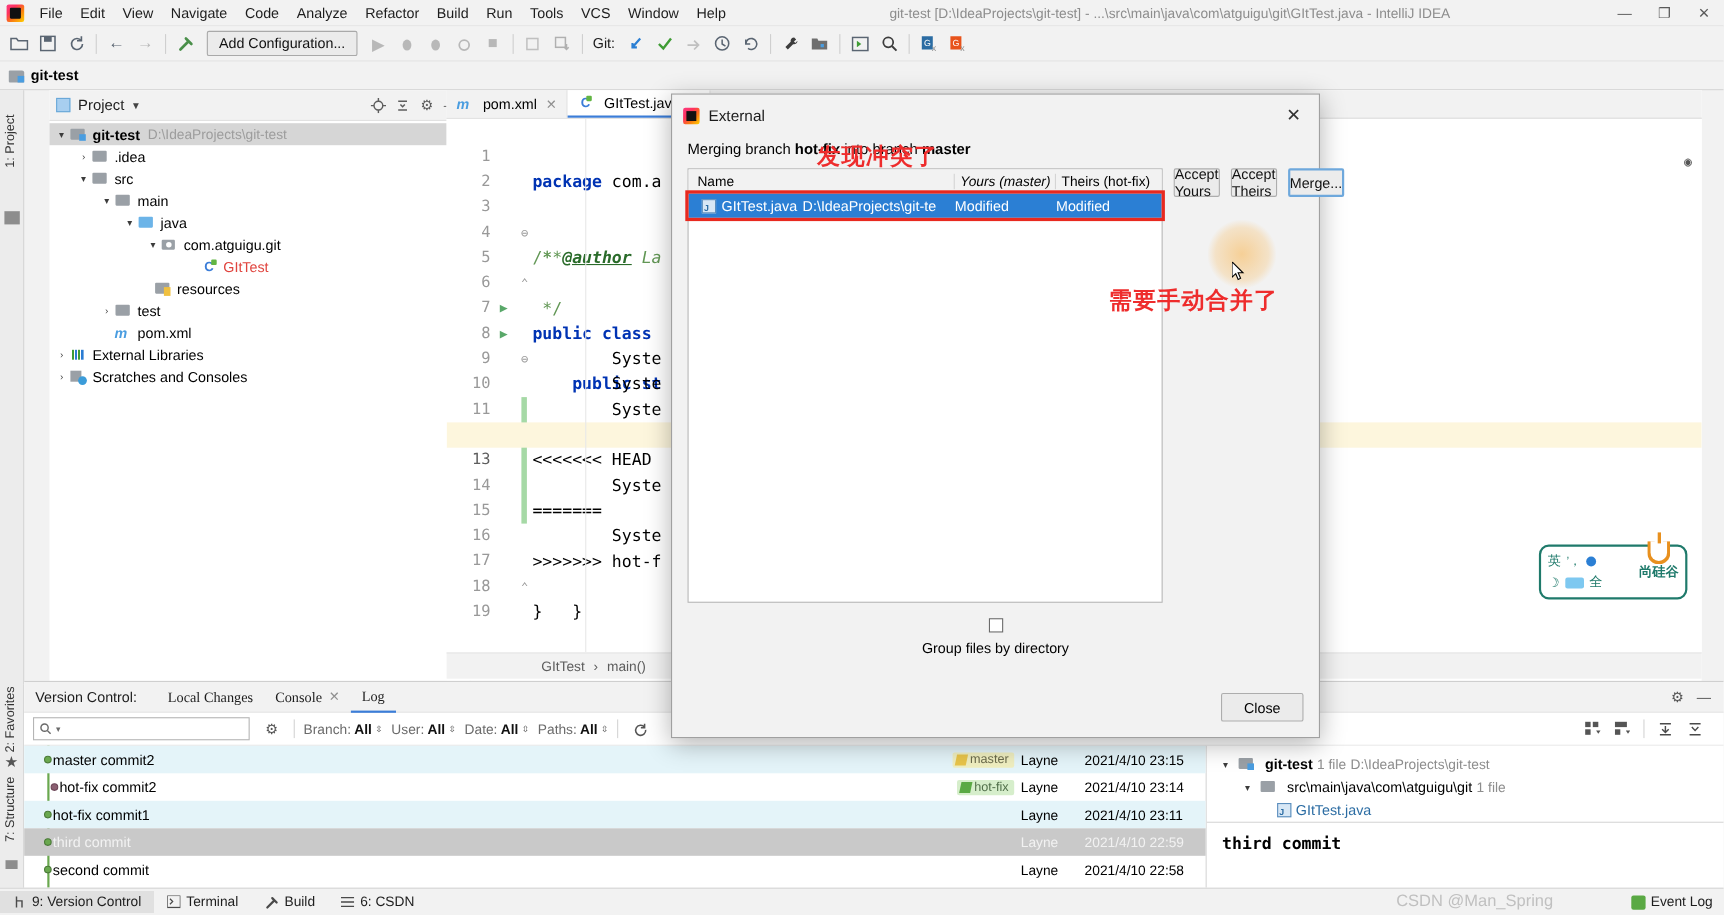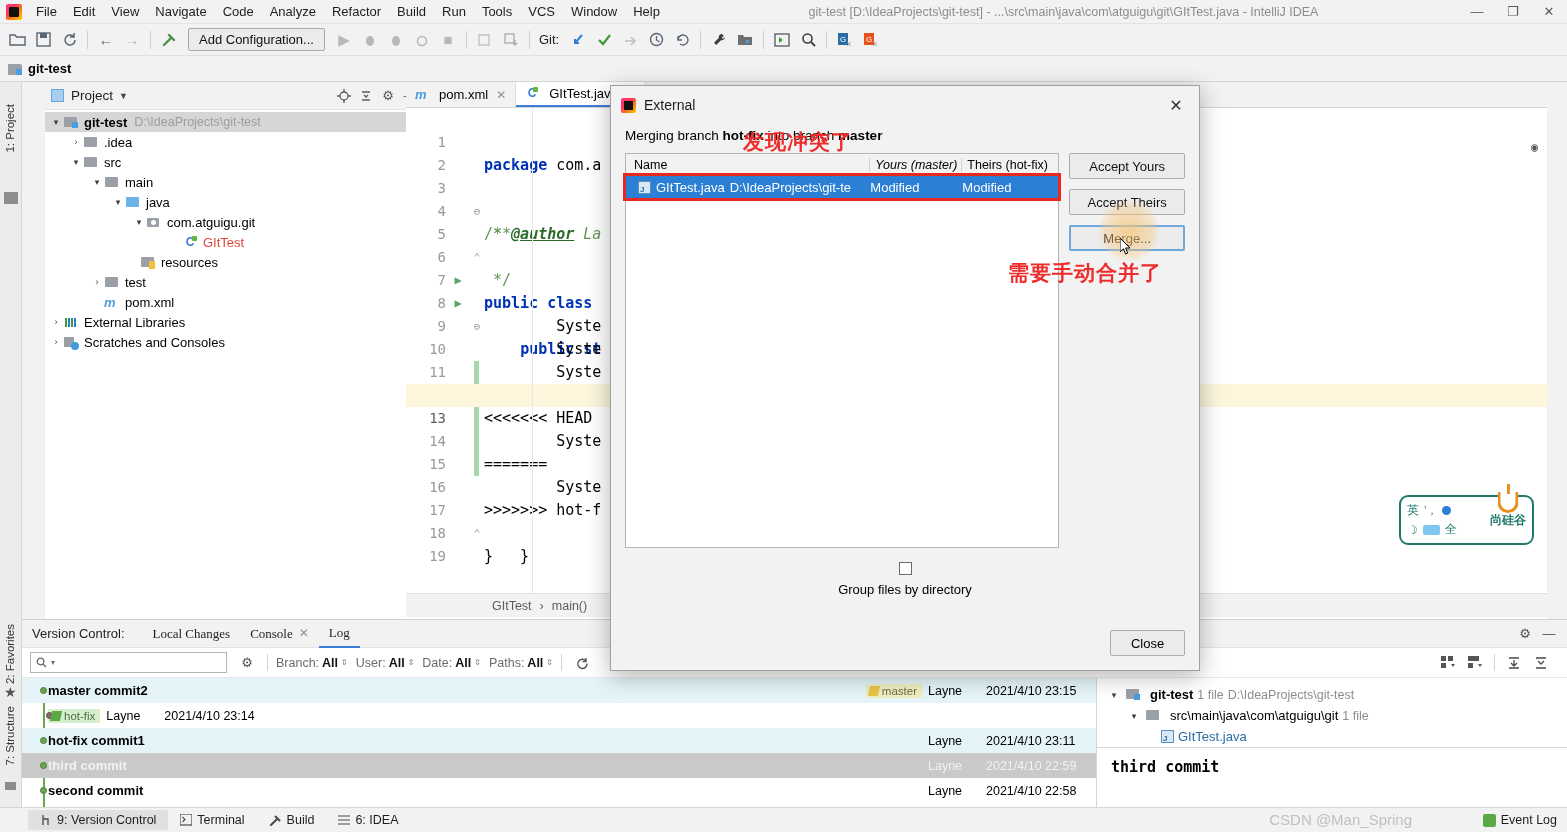--- a/index.html
+++ b/index.html
@@ -258,21 +258,21 @@
   .ct-row .fname { display: flex; align-items: center; flex: 1; padding-left: 12px; gap: 5px; }
   .java-ico {
     width: 13px; height: 13px; background: #d7e7f5; border: 1px solid #5b8ebd; position: relative; flex: none;
   }
   .java-ico::after {
     content: "J"; position: absolute; left: 1px; bottom: -1px; font-size: 8px; color: #2b6ca3;
     font-family: "Liberation Sans", sans-serif; font-weight: bold;
   }
   .ct-row .c2 { width: 92px; }
   .ct-row .c3 { width: 96px; }
-  .dlg-btns { display: flex; flex-direction: column; gap: 10px; width: 118px; }
+  .dlg-btns { display: flex; gap: 10px; width: 118px; }
   .dlg-btn {
     height: 26px; background: #ebebeb; border: 1px solid #adadad; border-radius: 2px;
     font-size: 13px; display: flex; align-items: center; justify-content: center; color: #111;
   }
   .dlg-btn.focus { border: 2px solid #6ea8dc; background: #ececec; }
   .dlg-foot { padding: 14px 14px 0 14px; display: flex; align-items: center; gap: 7px; flex-direction: column; }
   .chk { width: 13px; height: 13px; border: 1px solid #6b6b6b; background: #fff; }
   .dlg-close-wrap { position: absolute; right: 14px; bottom: 14px; }
   .close-btn {
     width: 75px; height: 26px; background: #ebebeb; border: 1px solid #adadad; border-radius: 2px;
@@ -319,21 +319,21 @@
   .filt { font-size: 12.5px; color: #6b6b6b; display: flex; align-items: center; gap: 3px; }
   .filt b { color: #111; font-weight: bold; }
   .filt .spin { font-size: 8px; color: #555; }
   .vc-split { display: flex; height: 129px; }
   .commit-list { width: 1075px; border-right: 1px solid #d6d6d6; position: relative; }
   .commit-row {
     display: flex; align-items: center; height: 25px; font-size: 13px; padding-left: 26px; position: relative;
   }
   .commit-row.cyan { background: #e4f4f9; }
   .commit-row.graysel { background: #c9c9c9; color: #f2f2f2; }
-  .commit-row .msg { flex: 1; font-weight: bold; }
+  .commit-row .msg { flex: 1; }
   .commit-row .tag {
     font-size: 11.5px; padding: 1px 5px 1px 3px; margin-right: 6px; display: flex;
     align-items: center; gap: 3px; border-radius: 2px;
   }
   .tag-master { background: #efeec0; color: #6b6b4b; }
   .tag-hotfix { background: #d6eecb; color: #51704a; }
   .tag-ico-y { width: 10px; height: 10px; background: #e8c44a; transform: skewX(-12deg); }
   .tag-ico-g { width: 10px; height: 10px; background: #5aa944; transform: skewX(-12deg); }
   .commit-row .author { width: 52px; font-size: 12.5px; }
   .commit-row .date { width: 116px; font-size: 12.5px; text-align: left; padding-left: 6px; }
@@ -351,21 +351,21 @@
   .detail-row .pth { color: #8d8d8d; font-size: 12.5px; }
   .detail-row .blue { color: #2b6ca3; }
   .commit-msg-box {
     border-top: 1px solid #d6d6d6; padding: 10px 14px; font-family: "DejaVu Sans Mono", monospace;
     font-size: 15px; font-weight: bold;
   }
 
   
   .statusbar {
     position: absolute; left: 0; bottom: 0; width: 1567px; height: 25px;
-    background: #f2f2f2; display: flex; align-items: center; border-top: 1px solid #d6d6d6; padding-left: 28px;
+    background: #f2f2f2; display: flex; align-items: center; border-top: 1px solid #d6d6d6;
   }
   .sb-tab {
     display: flex; align-items: center; gap: 5px; padding: 3px 12px; font-size: 12.5px; color: #1d1d1d;
   }
   .sb-tab.active { background: #e0e0e0; }
   .sb-right { margin-left: auto; display: flex; align-items: center; gap: 10px; padding-right: 10px; }
   .watermark {
     position: absolute; right: 118px; bottom: 4px; font-size: 15px; color: #c0c0c0;
     font-family: "Liberation Sans", sans-serif;
   }
@@ -886,20 +886,21 @@
           <span class="tag tag-master">
             <span class="tag-ico-y"></span>
             <span>master</span>
           </span>
           <span class="author">Layne</span>
           <span class="date">2021/4/10 23:15</span>
         </div>
 
         <div class="commit-row">
           <span class="graph-dot" style="background:#8b5f72;border-color:#6b4456;left:24px;"></span>
+          <span class="msg" style="padding-left:6px;">hot-fix commit2</span>
           <span class="tag tag-hotfix">
             <span class="tag-ico-g"></span>
             <span>hot-fix</span>
           </span>
           <span class="author">Layne</span>
           <span class="date">2021/4/10 23:14</span>
         </div>
 
         <div class="commit-row cyan">
           <span class="graph-dot"></span>
@@ -1022,21 +1023,21 @@
     <div class="sb-tab">
       <svg width="13" height="13" viewBox="0 0 13 13">
           <path d="M2 11L8 5M6.5 2.5l4 4" stroke="#4a4a4a" stroke-width="2" fill="none" stroke-linecap="round"></path>
         </svg>
       <span>Build</span>
     </div>
     <div class="sb-tab">
       <svg width="12" height="12" viewBox="0 0 12 12">
           <path d="M0 2h12M0 6h12M0 10h12" stroke="#4a4a4a" stroke-width="1.2"></path>
         </svg>
-      <span>6: IDEA</span>
+      <span>6: CSDN</span>
     </div>
     <div class="sb-right">
       <div class="event-log">
         <span class="evt-ico"></span>
         <span>Event Log</span>
       </div>
     </div>
   </div>
   <div class="watermark">CSDN @Man_Spring</div>
 

